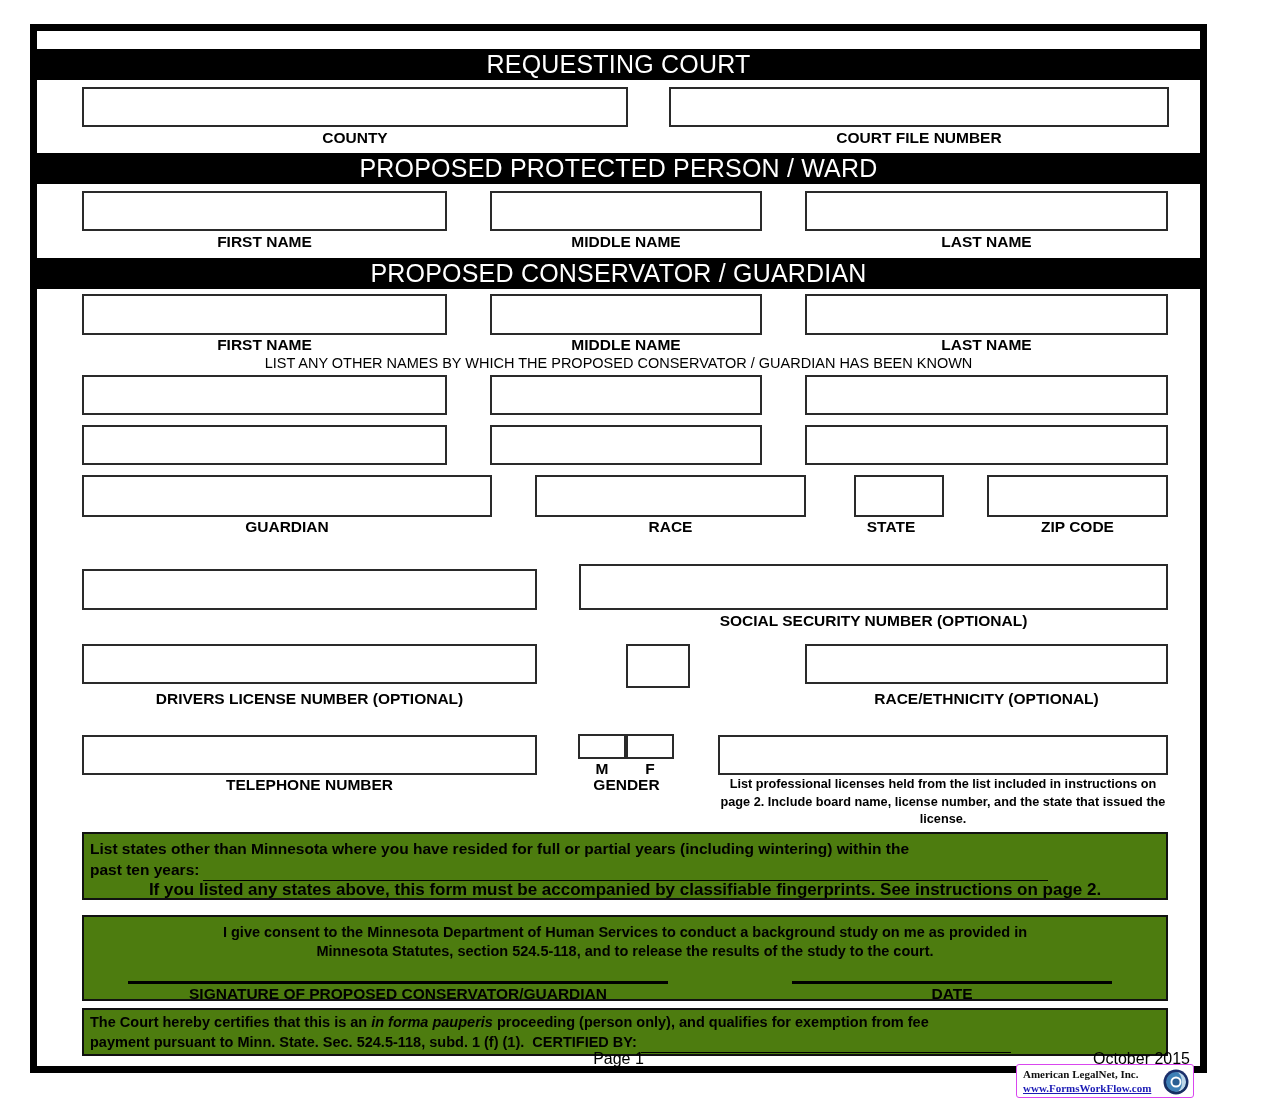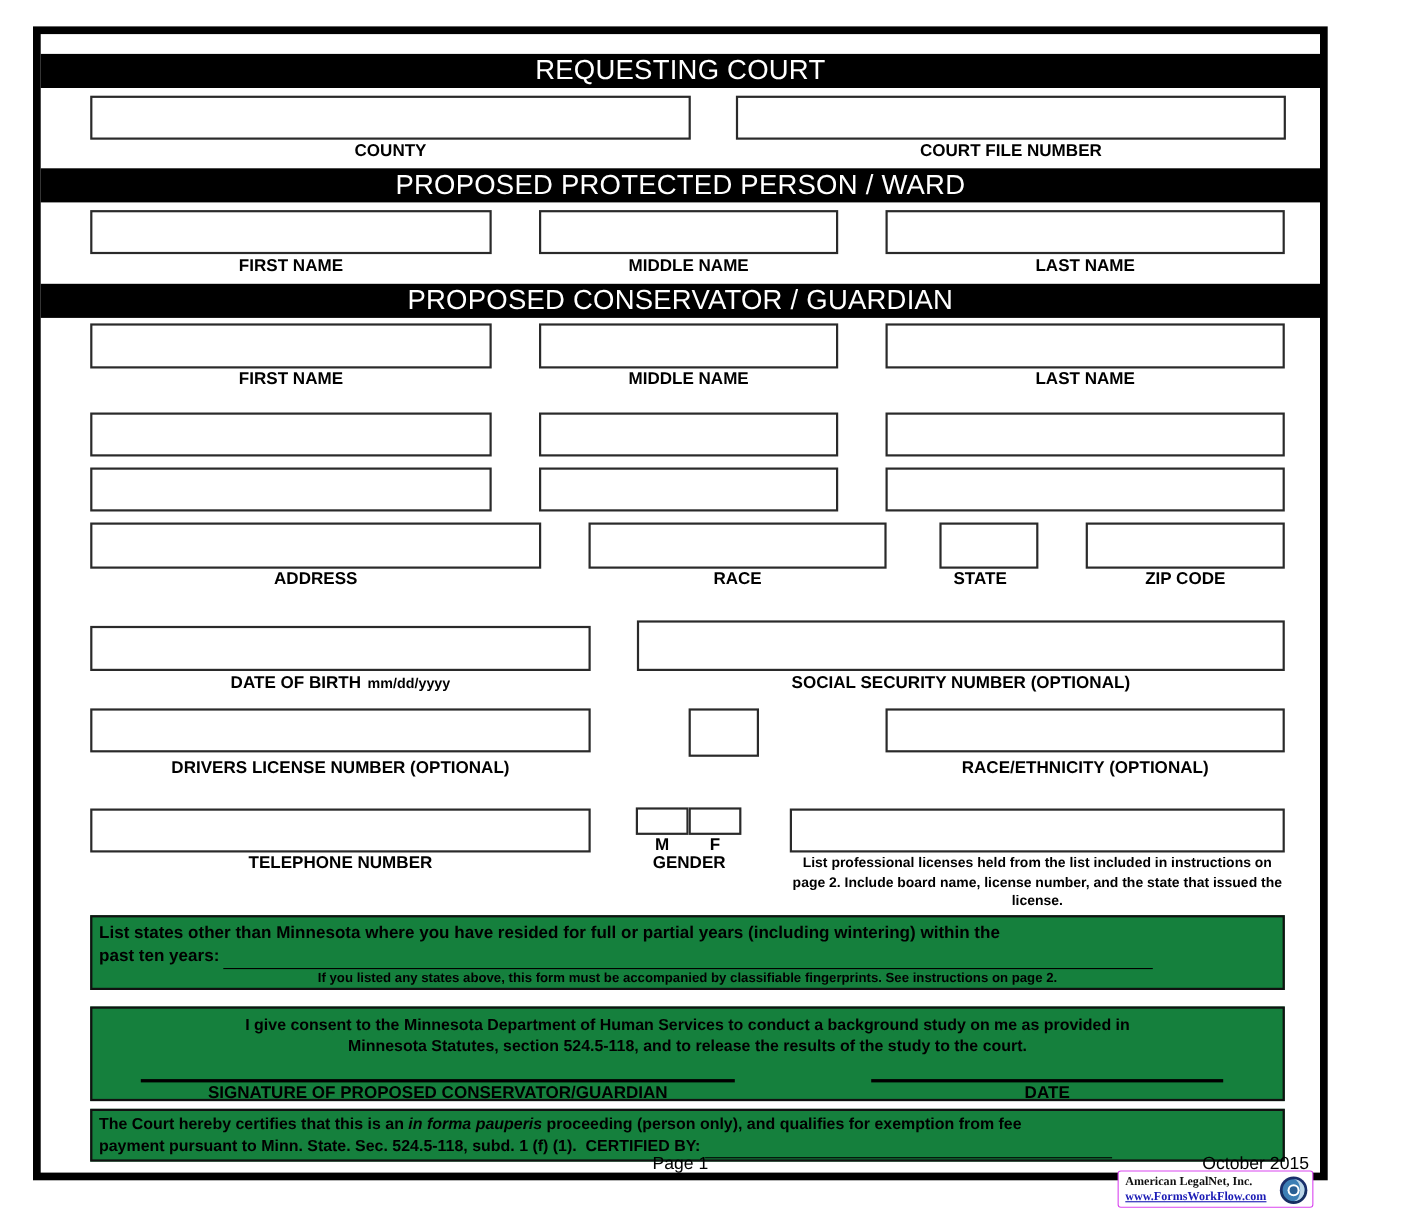--- a/index.html
+++ b/index.html
@@ -80,41 +80,41 @@
   .cap.two {
     white-space: normal;
     line-height: 18px;
   }
 
   
   .nbox {
     position: absolute;
     border: 2px solid #111111;
     box-sizing: border-box;
-    background: #15803d;
+    background: #4d7c0f;
   }
   .nbox .t {
     position: absolute;
     left: 0;
     right: 0;
   }
 
   .txt-bold {
     font-weight: bold;
     font-size: 15.5px;
     line-height: 21px;
   }
   .txt-norm {
     font-weight: bold;
     font-size: 14.5px;
     line-height: 19px;
   }
   .txt-tiny {
     font-weight: bold;
-    font-size: 12px;
+    font-size: 17px;
     line-height: 15px;
     text-align: center;
   }
   .txt-cons {
     font-weight: bold;
     font-size: 14.5px;
     line-height: 19px;
     text-align: center;
   }
 
@@ -220,43 +220,43 @@
 
     <div class="fbox" style="left:45px;top:263px;width:365px;height:41px;"></div>
     <div class="cap" style="left:45px;top:305px;width:365px;">FIRST NAME</div>
 
     <div class="fbox" style="left:453px;top:263px;width:272px;height:41px;"></div>
     <div class="cap" style="left:453px;top:305px;width:272px;">MIDDLE NAME</div>
 
     <div class="fbox" style="left:768px;top:263px;width:363px;height:41px;"></div>
     <div class="cap" style="left:768px;top:305px;width:363px;">LAST NAME</div>
 
+    <div class="cap small" style="left:0;top:324px;width:100%;">LIST ANY OTHER NAMES BY WHICH THE PROPOSED CONSERVATOR / GUARDIAN HAS BEEN KNOWN</div>
 
     <div class="fbox" style="left:45px;top:344px;width:365px;height:40px;"></div>
     <div class="fbox" style="left:453px;top:344px;width:272px;height:40px;"></div>
     <div class="fbox" style="left:768px;top:344px;width:363px;height:40px;"></div>
 
     <div class="fbox" style="left:45px;top:394px;width:365px;height:40px;"></div>
     <div class="fbox" style="left:453px;top:394px;width:272px;height:40px;"></div>
     <div class="fbox" style="left:768px;top:394px;width:363px;height:40px;"></div>
 
     <div class="fbox" style="left:45px;top:444px;width:410px;height:42px;"></div>
-    <div class="cap" style="left:45px;top:487px;width:410px;">ADDRESS</div>
+    <div class="cap" style="left:45px;top:487px;width:410px;">GUARDIAN</div>
 
     <div class="fbox" style="left:498px;top:444px;width:271px;height:42px;"></div>
     <div class="cap" style="left:498px;top:487px;width:271px;">RACE</div>
 
     <div class="fbox" style="left:817px;top:444px;width:90px;height:42px;"></div>
     <div class="cap" style="left:809px;top:487px;width:90px;">STATE</div>
 
     <div class="fbox" style="left:950px;top:444px;width:181px;height:42px;"></div>
     <div class="cap" style="left:950px;top:487px;width:181px;">ZIP CODE</div>
 
     <div class="fbox" style="left:45px;top:538px;width:455px;height:41px;"></div>
-    <div class="cap" style="left:45px;top:581px;width:455px;"><span>DATE OF BIRTH</span><span class="lw" style="margin-left:6px;">mm/dd/yyyy</span></div>
 
     <div class="fbox" style="left:542px;top:533px;width:589px;height:46px;"></div>
     <div class="cap" style="left:542px;top:581px;width:589px;">SOCIAL SECURITY NUMBER (OPTIONAL)</div>
 
     <div class="fbox" style="left:45px;top:613px;width:455px;height:40px;"></div>
     <div class="cap" style="left:45px;top:659px;width:455px;">DRIVERS LICENSE NUMBER (OPTIONAL)</div>
 
     <div class="fbox" style="left:589px;top:613px;width:64px;height:44px;"></div>
 
     <div class="fbox" style="left:768px;top:613px;width:363px;height:40px;"></div>

